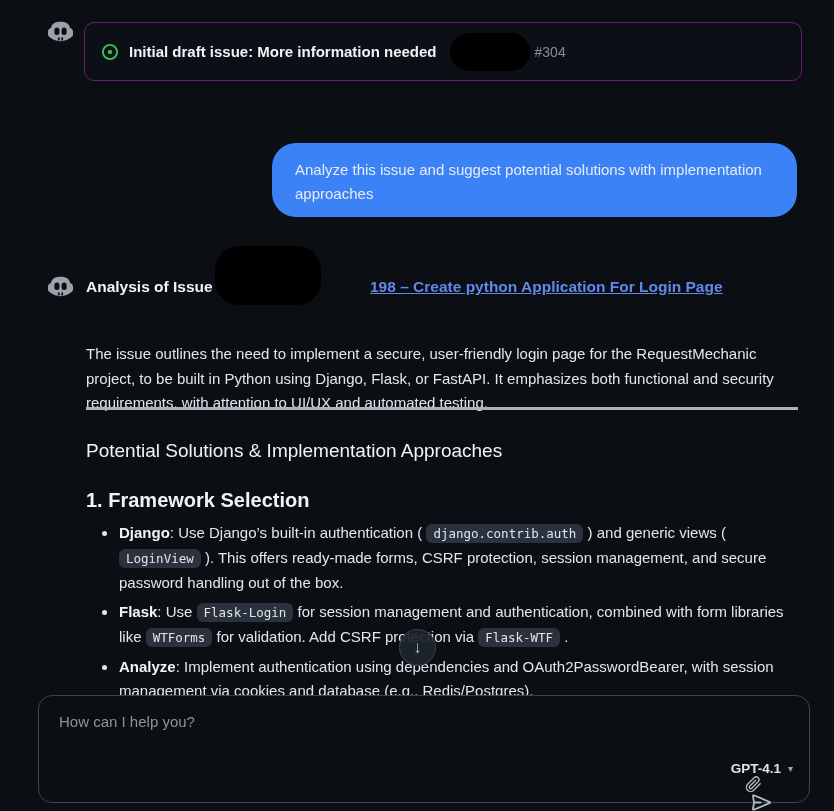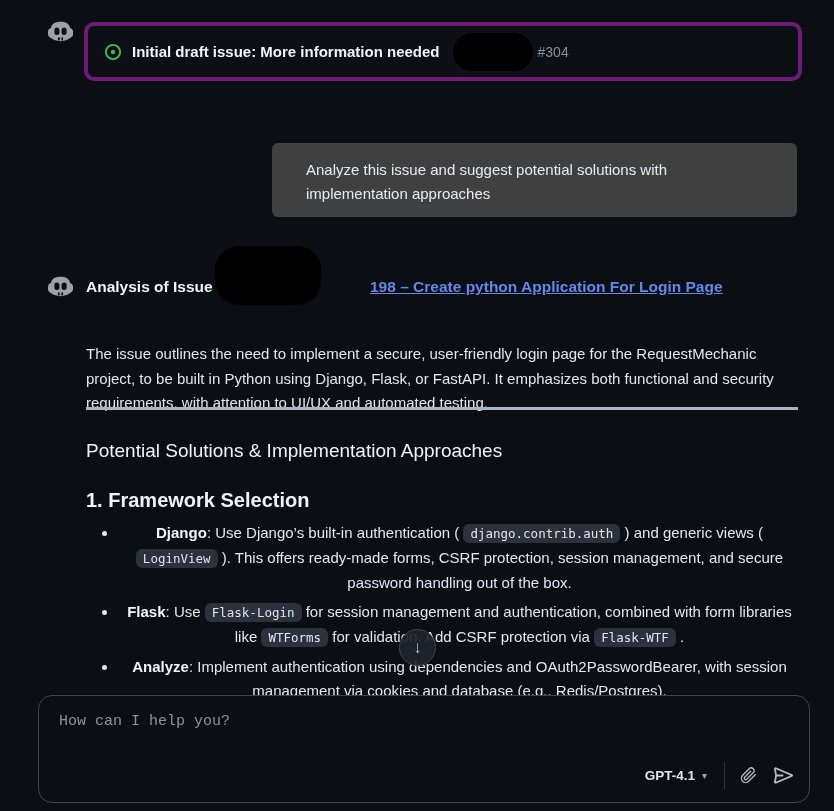--- a/index.html
+++ b/index.html
@@ -14,33 +14,33 @@
   }
 
   
   .avatar { position: absolute; width: 27px; height: 23px; }
   .avatar-top { left: 47px; top: 21px; }
   .avatar-analysis { left: 47px; top: 276px; }
 
   
   .issue-card {
     position: absolute; left: 84px; top: 22px; width: 718px; height: 59px;
-    border: 4px solid #701a75; border-radius: 10px;
+    border: 1px solid #701a75; border-radius: 10px;
     display: flex; align-items: center; padding: 0 16px; gap: 10px;
     background: #0c0f15;
   }
   .issue-card .title { font-size: 15px; font-weight: 700; color: #f0f4f9; white-space: nowrap; }
   .redaction-pill { width: 80px; height: 38px; border-radius: 19px; background: #000; margin-left: 3px; flex: none; }
   .issue-number { font-size: 14px; color: #868f99; margin-left: -5px; }
 
   
   .user-bubble {
     position: absolute; left: 272px; top: 143px; width: 525px; height: 74px;
-    background: #404040; border-radius: 6px;
-    padding: 15px 34px; font-size: 15px; line-height: 24px; color: #e7ecf2;
+    background: #3b82f6; border-radius: 24px;
+    padding: 15px 23px; font-size: 15px; line-height: 24px; color: #e7ecf2;
   }
 
   
   .analysis-prefix {
     position: absolute; left: 86px; top: 278px;
     font-size: 15.5px; font-weight: 700; color: #f0f4f9;
   }
   .analysis-redaction {
     position: absolute; left: 215px; top: 246px; width: 106px; height: 59px;
     border-radius: 24px; background: #000;
@@ -68,21 +68,21 @@
   .subsection-heading {
     position: absolute; left: 86px; top: 489px; margin: 0;
     font-size: 20px; font-weight: 700; color: #f0f4f9;
   }
 
   .bullet-list {
     position: absolute; left: 97px; top: 521px; width: 703px;
     margin: 0; padding-left: 21px;
     font-size: 15px; line-height: 24px; color: #e1e7ef;
   }
-  .bullet-list li { padding-left: 1px; text-align: center; }
+  .bullet-list li { padding-left: 1px; }
   .bullet-list li + li { margin-top: 5px; }
   .bullet-list strong { color: #f0f4f9; font-weight: 700; }
   code.inline-code {
     font-family: "DejaVu Sans Mono", "Liberation Mono", monospace;
     font-size: 12.5px; background: #2b323d; color: #dfe5ec;
     padding: 2px 7px; border-radius: 6px; white-space: nowrap;
   }
 
   .scroll-down-button {
     position: absolute; left: 399px; top: 629px; width: 37px; height: 37px;
@@ -94,27 +94,27 @@
 
   
   .composer {
     position: absolute; left: 38px; top: 695px; width: 772px; height: 108px;
     border: 1px solid #3d444d; border-radius: 14px;
     background: #0b0e13; z-index: 6;
   }
   .composer textarea {
     position: absolute; left: 0; top: 0; width: 100%; height: 62px;
     background: transparent; border: none; outline: none; resize: none;
-    color: #3b82f6; font-family: Liberation Mono, monospace;
+    color: #3b82f6; font-family: Liberation Sans, sans-serif;
     font-size: 15px; padding: 17px 20px;
   }
   .composer textarea::placeholder { color: #8b949e; opacity: 1; }
   .composer-controls {
     position: absolute; right: 16px; bottom: 13px;
-    display: flex; align-items: center; height: 28px;
+    display: flex; align-items: center; height: 28px; flex-direction: column;
   }
   .model-selector {
     display: flex; align-items: center; gap: 7px; cursor: pointer;
     font-size: 13.5px; font-weight: 600; color: #dfe4ea;
   }
   .model-caret { font-size: 10px; color: #9aa2ac; }
   .controls-divider { width: 1px; height: 27px; background: #2d343e; margin: 0 15px 0 17px; }
   .icon-button { display: flex; align-items: center; justify-content: center; color: #b3bac4; cursor: pointer; background: none; border: none; padding: 0; }
   .attach-button { margin-right: 17px; }
 </style>

